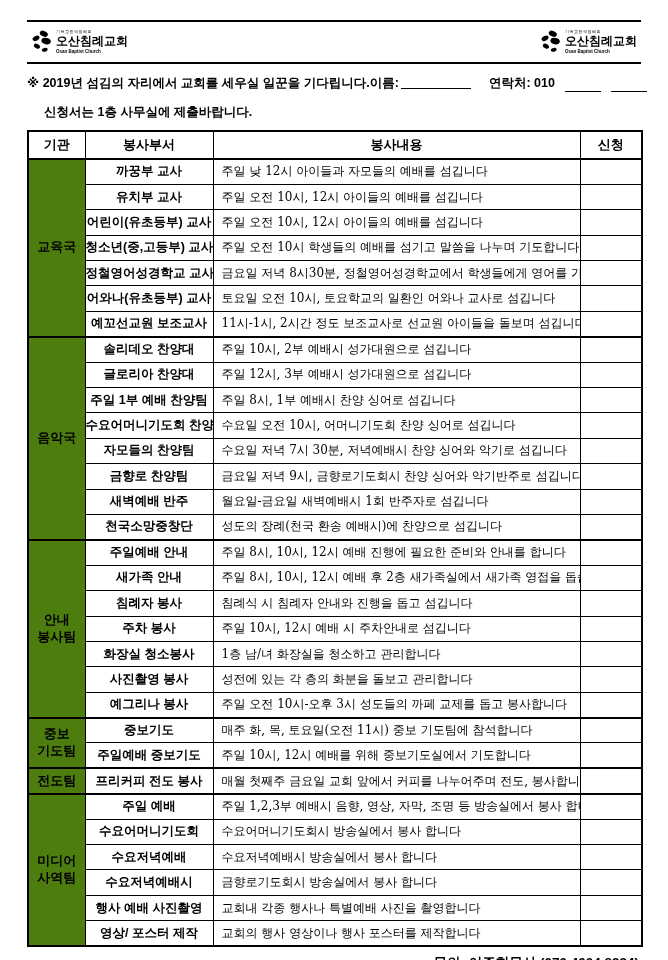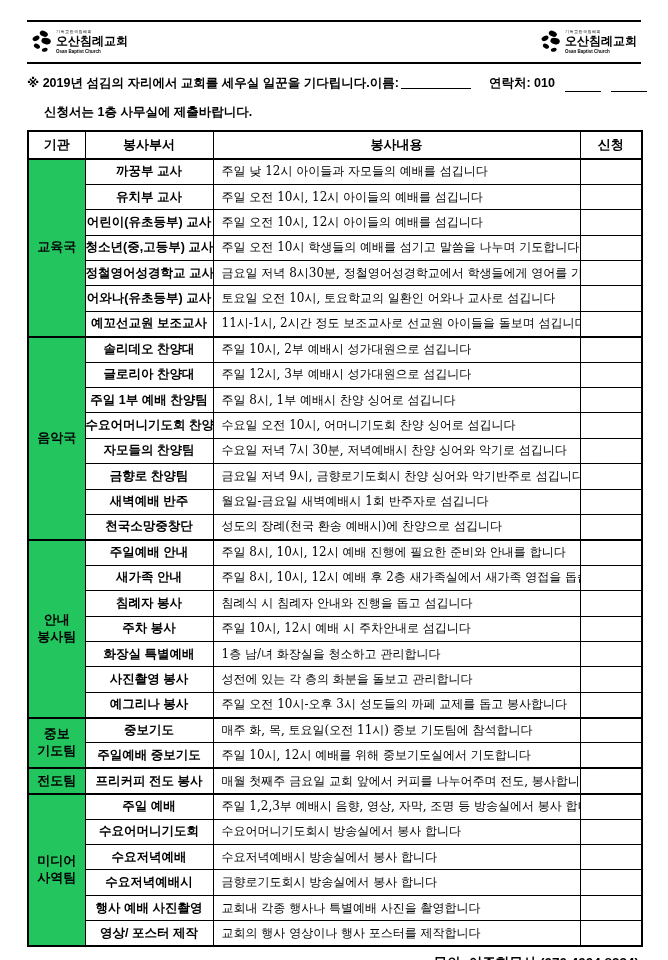--- a/index.html
+++ b/index.html
@@ -28,21 +28,21 @@
   .blank-name { width:70px; margin-left:2px; }
   .blank-ph { width:36px; margin-left:10px; }
   .notice-line2 { padding-left:17px; margin-top:12px; }
 
   
   table { border-collapse:collapse; width:100%; margin-top:9px; border:2px solid #000; table-layout:fixed; }
   col.c-org { width:57px; } col.c-dept { width:128px; } col.c-desc { width:367px; } col.c-apply { width:62px; }
   th, td { border:1px solid #000; overflow:hidden; }
   thead th { height:28px; font-size:13px; font-weight:700; text-align:center; border-bottom:2px solid #000; }
   tbody td { height:25.4px; }
-  .group-cell { background:#22c55e; font-weight:700; font-size:13px; text-align:center;
+  .group-cell { background:#4d7c0f; font-weight:700; font-size:13px; text-align:center;
     white-space:pre-line; line-height:1.3; }
   .dept-cell { font-weight:700; font-size:12.5px; text-align:center; white-space:nowrap; }
   .desc-cell { font-family:"DejaVu Serif","Liberation Serif",serif; font-size:12px;
     padding-left:8px; text-align:left; white-space:nowrap; }
   tr.group-start td { border-top:2px solid #000; }
 
   
   .footer { margin-top:7px; text-align:right; font-size:13.5px; font-weight:700; padding-right:2px; }
 </style>
 </head>
@@ -212,21 +212,21 @@
           <td class="dept-cell">침례자 봉사</td>
           <td class="desc-cell">침례식 시 침례자 안내와 진행을 돕고 섬깁니다</td>
           <td class="apply-cell"></td>
         </tr>
         <tr>
           <td class="dept-cell">주차 봉사</td>
           <td class="desc-cell">주일 10시, 12시 예배 시 주차안내로 섬깁니다</td>
           <td class="apply-cell"></td>
         </tr>
         <tr>
-          <td class="dept-cell">화장실 특별예배</td>
+          <td class="dept-cell">화장실 청소봉사</td>
           <td class="desc-cell">1층 남/녀 화장실을 청소하고 관리합니다</td>
           <td class="apply-cell"></td>
         </tr>
         <tr>
           <td class="dept-cell">사진촬영 봉사</td>
           <td class="desc-cell">성전에 있는 각 층의 화분을 돌보고 관리합니다</td>
           <td class="apply-cell"></td>
         </tr>
         <tr>
           <td class="dept-cell">예그리나 봉사</td>

